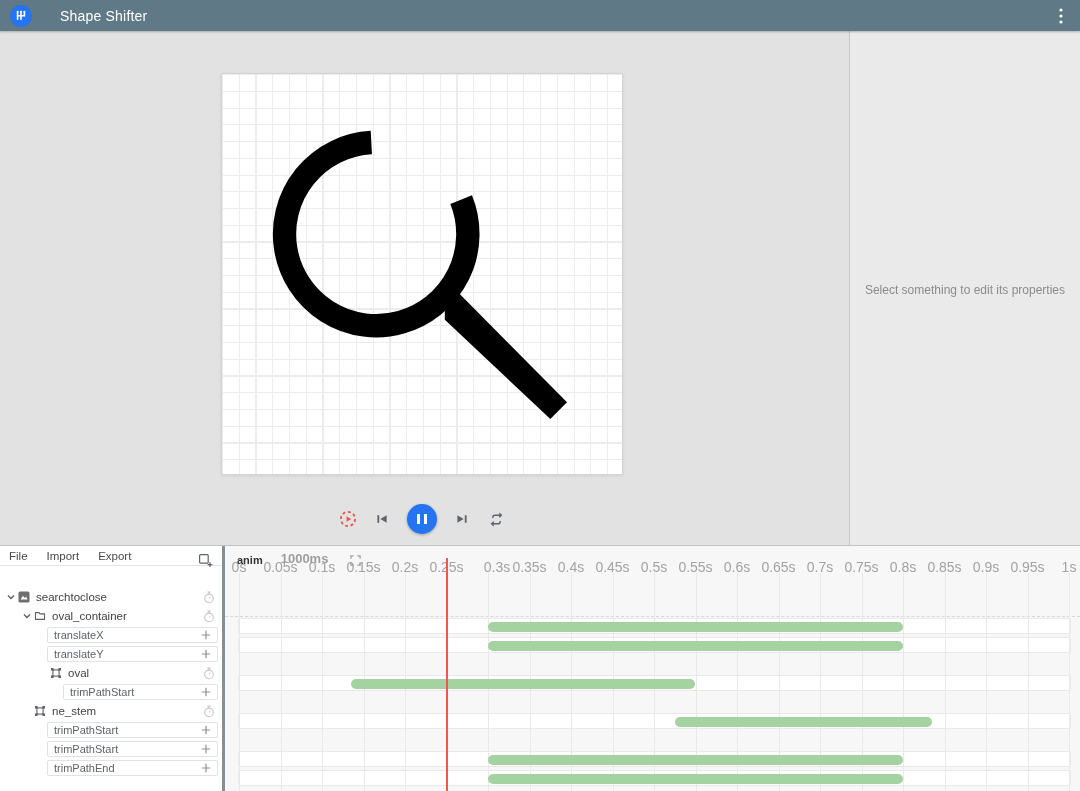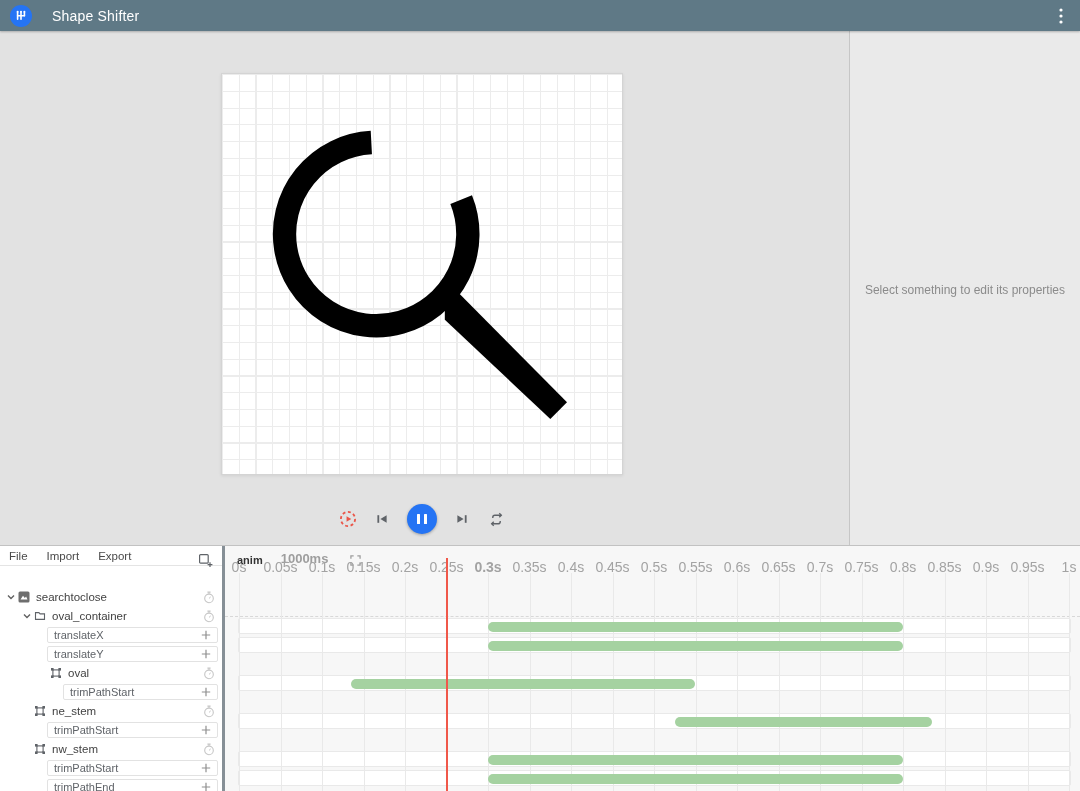--- a/index.html
+++ b/index.html
@@ -6,21 +6,21 @@
   *{box-sizing:border-box;}
   .app{position:relative;width:1080px;height:791px;overflow:hidden;
        font-family:"Liberation Sans",sans-serif;background:#e2e2e2;}
 
   
   .topbar{position:absolute;top:0;left:0;right:0;height:31px;
           background:var(--c-topbar);display:flex;align-items:center;padding:0 10px;
           box-shadow:0 1px 2px rgba(0,0,0,.25);z-index:10;}
   .logo{width:22px;height:22px;border-radius:50%;background:var(--c-accent);
         display:flex;align-items:center;justify-content:center;flex:none;}
-  .app-title{color:#fff;font-size:14px;font-weight:500;margin-left:20px;letter-spacing:.2px;}
+  .app-title{color:#fff;font-size:14px;font-weight:500;margin-left:28px;letter-spacing:.2px;}
   .kebab{margin-left:auto;width:18px;height:18px;display:flex;align-items:center;justify-content:center;cursor:pointer;}
 
   
   .main{position:absolute;top:31px;left:0;right:0;height:514px;display:flex;}
   .canvas-region{position:relative;flex:1;background:#e2e2e2;}
   .canvas{position:absolute;left:221px;top:42px;width:402px;height:402px;background:#fff;
           border:1px solid #d4d4d4;
           background-image:
             repeating-linear-gradient(to right,#ececec 0 1px,transparent 1px 16.75px),
             repeating-linear-gradient(to bottom,#ececec 0 1px,transparent 1px 16.75px);
@@ -286,37 +286,20 @@
           </div>
           <div class="trow prop">
             <div class="pbox" style="margin-left:47px">
         <span class="plabel">trimPathStart</span>
         <span class="plus">
                 <svg width="10" height="10" viewBox="0 0 10 10">
                   <path d="M5 0.8 V9.2 M0.8 5 H9.2" stroke="#8f8f8f" stroke-width="1.2"></path>
                 </svg>
               </span>
             </div>
-          </div>
-          <div class="trow layer" style="padding-left: 34px;">
-            <span class="licon">
-              <svg width="12" height="12" viewBox="0 0 12 12">
-                <rect x="2.9" y="2.9" width="6.2" height="6.2" fill="none" stroke="#5f6368" stroke-width="1.1"></rect>
-                <rect x="1" y="1" width="2.6" height="2.6" fill="#5f6368"></rect>
-                <rect x="8.4" y="1" width="2.6" height="2.6" fill="#5f6368"></rect>
-                <rect x="1" y="8.4" width="2.6" height="2.6" fill="#5f6368"></rect>
-                <rect x="8.4" y="8.4" width="2.6" height="2.6" fill="#5f6368"></rect>
-              </svg>
-            </span>
-            <span class="llabel">nw_stem</span>
-            <span class="timer"><svg width="12" height="13" viewBox="0 0 12 13">
-                <circle cx="6" cy="7.4" r="4.3" fill="none" stroke="#c6c6c6" stroke-width="1.1"></circle>
-                <path d="M4.4 1.1 H7.6 M6 1.1 V3" stroke="#c6c6c6" stroke-width="1.1" fill="none"></path>
-                <path d="M6 7.4 L7.7 5.9" stroke="#c6c6c6" stroke-width="1" fill="none"></path>
-              </svg></span>
           </div>
           <div class="trow prop">
             <div class="pbox" style="margin-left:47px">
         <span class="plabel">trimPathStart</span>
         <span class="plus">
                 <svg width="10" height="10" viewBox="0 0 10 10">
                   <path d="M5 0.8 V9.2 M0.8 5 H9.2" stroke="#8f8f8f" stroke-width="1.2"></path>
                 </svg>
               </span>
             </div>
@@ -351,21 +334,21 @@
           </svg>
         </span>
       </div>
       <div class="ruler" id="ruler">
           <b style="left: 14px;">0s</b>
           <b style="left: 55.5px;">0.05s</b>
           <b style="left: 97px;">0.1s</b>
           <b style="left: 138.5px;">0.15s</b>
           <b style="left: 180px;">0.2s</b>
           <b style="left: 221.5px;">0.25s</b>
-          <b style="left: 263px; font-weight: bold;">0.3s</b>
+          <b style="left: 272px;">0.3s</b>
           <b style="left: 304.5px;">0.35s</b>
           <b style="left: 346px;">0.4s</b>
           <b style="left: 387.5px;">0.45s</b>
           <b style="left: 429px;">0.5s</b>
           <b style="left: 470.5px;">0.55s</b>
           <b style="left: 512px;">0.6s</b>
           <b style="left: 553.5px;">0.65s</b>
           <b style="left: 595px;">0.7s</b>
           <b style="left: 636.5px;">0.75s</b>
           <b style="left: 678px;">0.8s</b>

